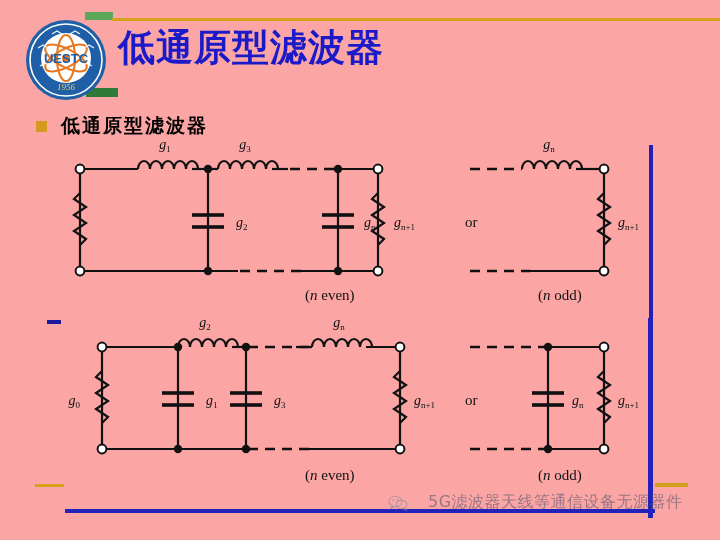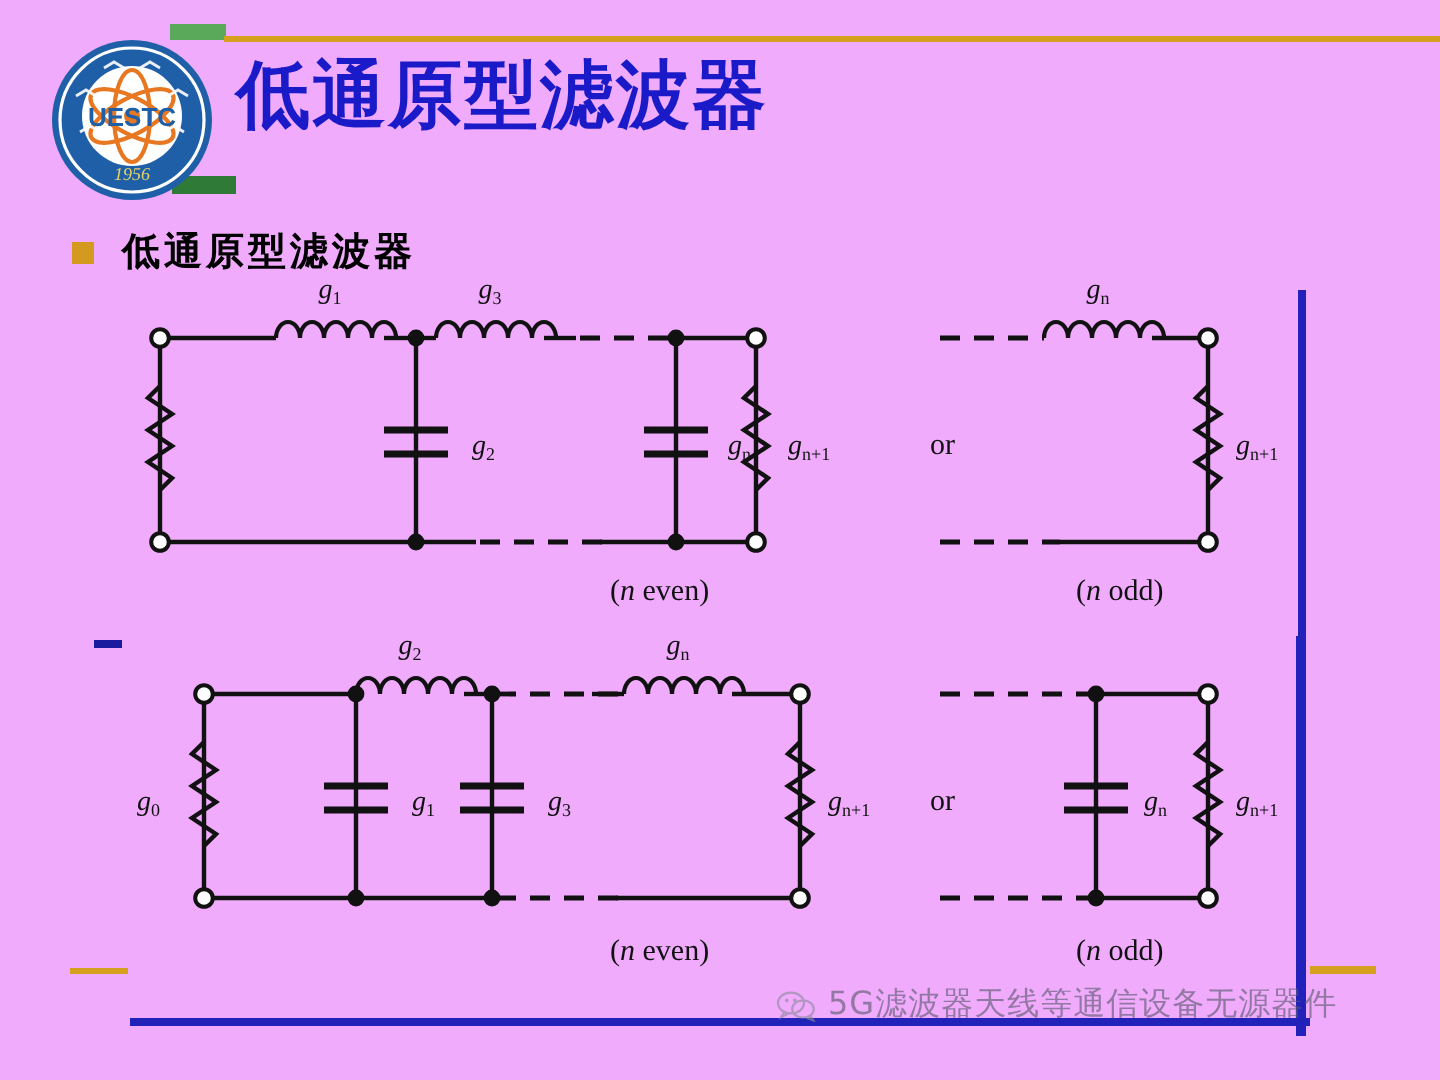--- a/index.html
+++ b/index.html
@@ -12,21 +12,21 @@
     height: 540px;
     position: relative;
     overflow: hidden;
     font-family: "Liberation Sans", sans-serif;
   }
 
   
   #slide {
     position: absolute;
     inset: 0;
-    background: #f0abfc;
+    background: #fca5a5;
   }
   .deco-top-rule {
     position: absolute;
     left: 112px;
     top: 18px;
     width: 608px;
     height: 3px;
     background: #d4a01e;
   }
   .deco-green-sq-a {
@@ -151,21 +151,21 @@
   }
   #figure-wrap svg { display: block; }
 
   
   #footer-mark {
     position: absolute;
     left: 388px;
     top: 492px;
     display: flex;
     align-items: center;
-    gap: 6px;
+    gap: 20px;
     opacity: 0.62;
   }
   .wm-text {
     font-size: 16px;
     color: #5a5a6e;
     letter-spacing: 0.5px;
     white-space: nowrap;
     font-family: "DejaVu Sans", "Liberation Sans", sans-serif;
   }
 </style>

